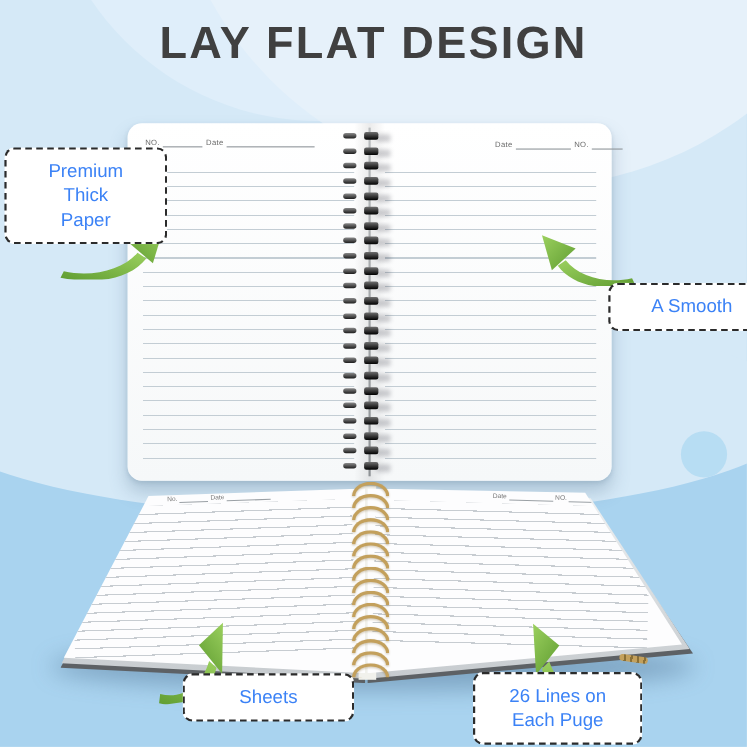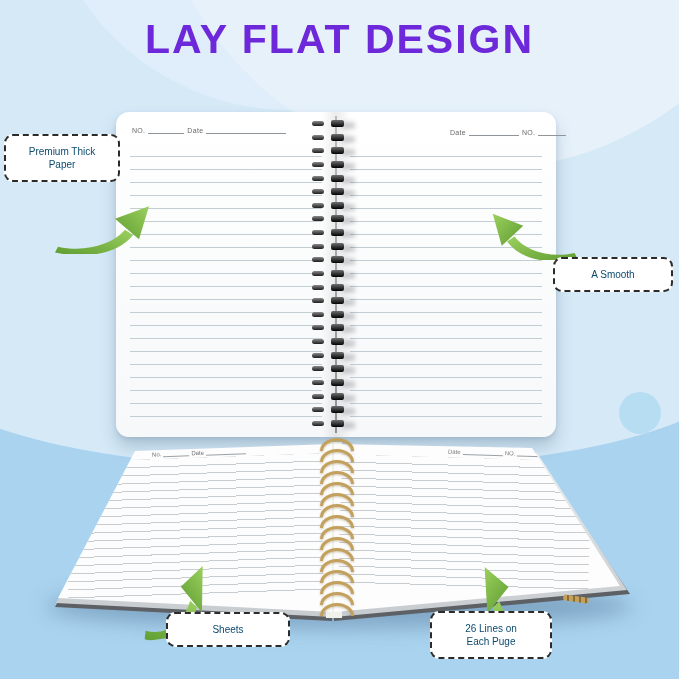--- a/index.html
+++ b/index.html
@@ -11,21 +11,21 @@
   
   .bg-light-top{position:absolute;left:0;top:0;width:679px;height:386px;background:#d5e9f7;}
   .bg-light-bulge{position:absolute;left:-70px;top:280px;width:800px;height:190px;border-radius:50%;background:#d5e9f7;}
   .bg-pale-a{position:absolute;left:150px;top:-490px;width:660px;height:660px;border-radius:50%;background:#e6f1fa;}
   .bg-pale-b{position:absolute;left:40px;top:-390px;width:500px;height:500px;border-radius:50%;background:#dfeefa;}
   .bg-dot{position:absolute;left:619px;top:392px;width:42px;height:42px;border-radius:50%;background:#b7ddf3;}
 
   
   .title{
     position:absolute;left:0;top:16px;width:100%;text-align:center;
-    font-size:41px;font-weight:bold;letter-spacing:2px;color:#6d28d9;
+    font-size:41px;font-weight:bold;letter-spacing:2px;color:#404040;
   }
 
   
   .nb-top{
     position:absolute;left:116px;top:112px;width:440px;height:325px;
     border-radius:13px;background:linear-gradient(180deg,#ffffff,#f6f8f9);
     box-shadow:0 10px 16px rgba(70,100,130,.28),0 2px 4px rgba(70,100,130,.15);
   }
   .nb-top .page-lines{
     position:absolute;top:32px;bottom:14px;width:192px;
@@ -108,21 +108,21 @@
   
   .arrow{position:absolute;}
   .a1{left:52px;top:188px;width:100px;height:66px;}
   .a2{left:490px;top:196px;width:90px;height:64px;transform:scaleX(-1);}
   .a3{left:136px;top:545px;width:72px;height:92px;transform:rotate(-8deg);}
   .a4{left:480px;top:545px;width:76px;height:92px;transform:scaleX(-1) rotate(-6deg);}
 
   
   .callout{
     position:absolute;background:#ffffff;border:2px dashed #2b2b2b;border-radius:9px;
-    padding:9px 5px;text-align:center;font-size:10px;font-weight:500;color:#0c4a6e;line-height:1.3;
+    padding:9px 21px;text-align:center;font-size:17px;font-weight:500;color:#3b82f6;line-height:1.3;
   }
   .c1{left:4px;top:134px;width:102px;}
   .c2{left:553px;top:257px;width:106px;}
   .c3{left:166px;top:612px;width:110px;}
   .c4{left:430px;top:611px;width:108px;text-align:center;}
 </style>
 </head>
 <body>
 
 <div id="canvas">

